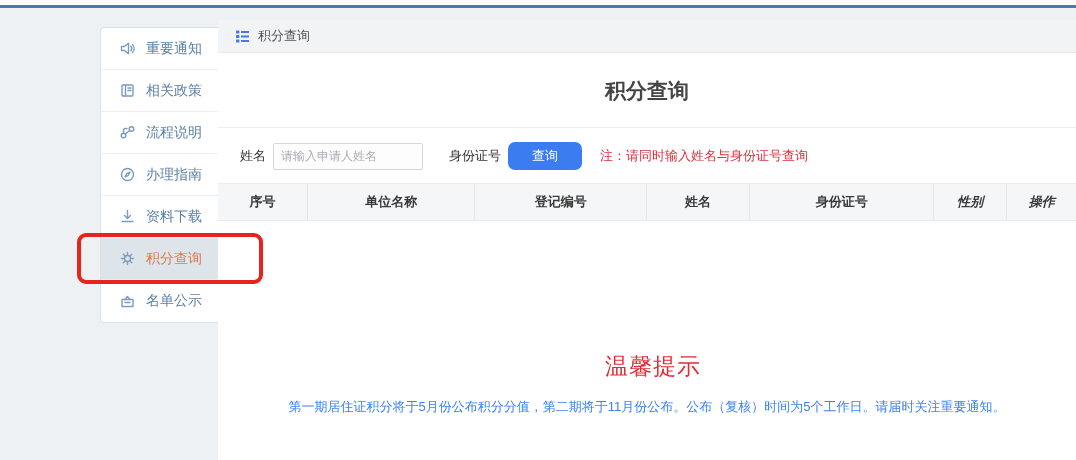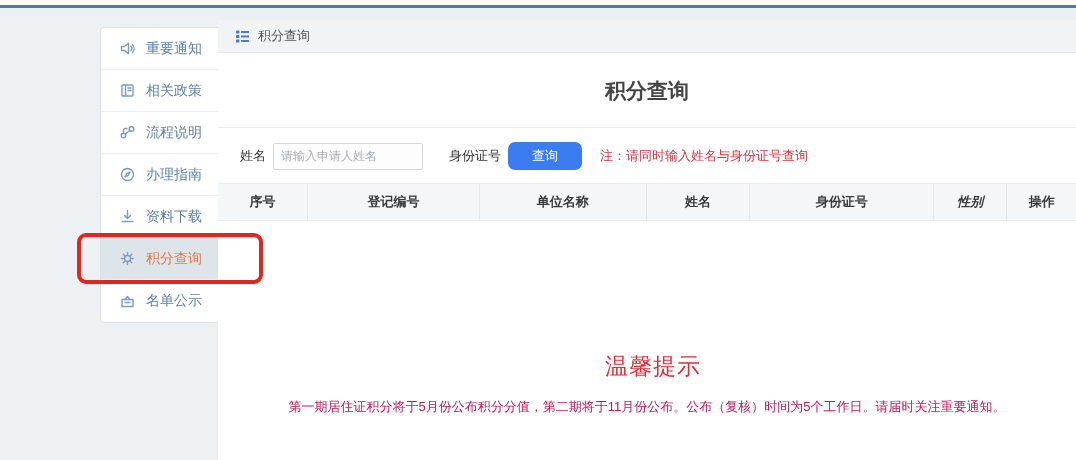--- a/index.html
+++ b/index.html
@@ -45,29 +45,29 @@
   .inp-id   { width:186px; margin-right:24px; }
   .query-btn { width:74px; height:28px; background:#3b7cf0; color:#fff; font-size:13px;
     border:none; border-radius:7px; cursor:pointer; font-family:inherit; }
   .form-note { font-size:13px; color:#d9333f; margin-left:18px; }
 
   
   .tbl-head { display:flex; margin-top:13px; background:#f5f6f7;
     border-top:1px solid #ebebeb; border-bottom:1px solid #ebebeb; height:38px; }
   .th { display:flex; align-items:center; justify-content:center; font-size:13px;
     font-weight:bold; color:#3a3a3a; border-right:1px solid #e4e6e8; height:100%; }
-  .th:last-child { border-right:none; }
+  .th:last-child { border-right:none;font-style:italic; }
   .c0{width:10.5%;} .c1{width:20%;} .c2{width:19.5%;} .c3{width:12%;}
   .c4{width:21.5%;} .c5{width:8.5%;font-style:italic;} .c6{width:8%;}
   .tbl-body { height:130px; }
 
   
   .notice { text-align:center; }
   .notice-title { font-size:23px; color:#e02b36; letter-spacing:1px;padding-left:12px; }
-  .notice-body { font-size:13px; color:#be185d; margin-top:16px; }
+  .notice-body { font-size:13px; color:#3b82f6; margin-top:16px; }
 </style>
 </head>
 <body>
 
 <div class="topbar-white"></div>
 <div class="topbar-line"></div>
 
 <nav class="sidebar">
 
   <div class="side-item">
@@ -174,22 +174,22 @@
   <div class="form-row">
     <label class="f-label">姓名</label>
     <input class="f-input inp-name" type="text" placeholder="请输入申请人姓名" style="">
     <label class="f-label">身份证号</label>
     <button class="query-btn">查询</button>
     <span class="form-note">注：请同时输入姓名与身份证号查询</span>
   </div>
 
   <div class="tbl-head">
     <div class="th c0">序号</div>
+    <div class="th c2">单位名称</div>
     <div class="th c1">登记编号</div>
-    <div class="th c2">单位名称</div>
     <div class="th c3">姓名</div>
     <div class="th c4">身份证号</div>
     <div class="th c5">性别</div>
     <div class="th c6">操作</div>
   </div>
 
   <div class="tbl-body"></div>
 
   <div class="notice">
     <div class="notice-title">温馨提示</div>

